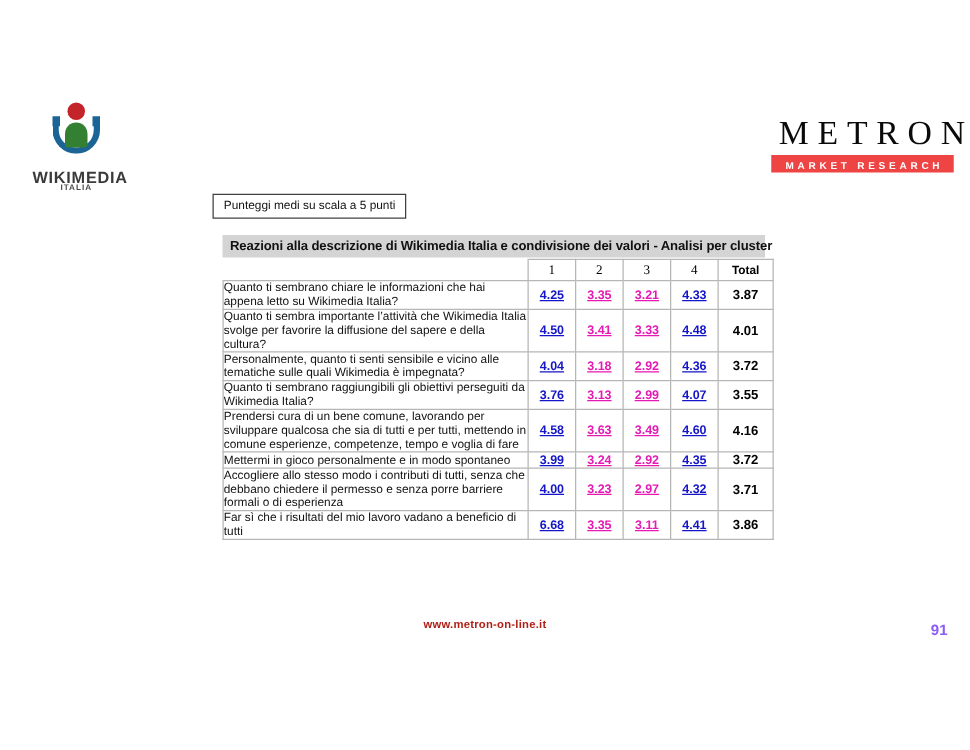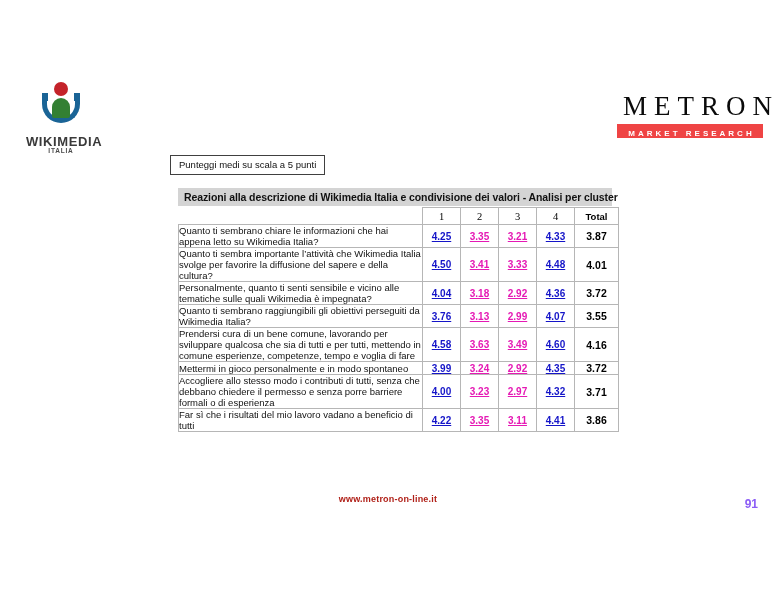--- a/index.html
+++ b/index.html
@@ -329,21 +329,21 @@
       <tr>
         <td class="q">Accogliere allo stesso modo i contributi di tutti, senza che debbano chiedere il permesso e senza porre barriere formali o di esperienza</td>
         <td class="v c1"><span>4.00</span></td>
         <td class="v c2"><span>3.23</span></td>
         <td class="v c3"><span>2.97</span></td>
         <td class="v c4"><span>4.32</span></td>
         <td class="v tot"><span>3.71</span></td>
       </tr>
       <tr>
         <td class="q">Far sì che i risultati del mio lavoro vadano a beneficio di tutti</td>
-        <td class="v c1"><span>4.22</span></td>
+        <td class="v c1"><span>6.68</span></td>
         <td class="v c2"><span>3.35</span></td>
         <td class="v c3"><span>3.11</span></td>
         <td class="v c4"><span>4.41</span></td>
         <td class="v tot"><span>3.86</span></td>
       </tr>
     </tbody>
   </table>
 </div>
 
 <div id="site-url">www.metron-on-line.it</div>

